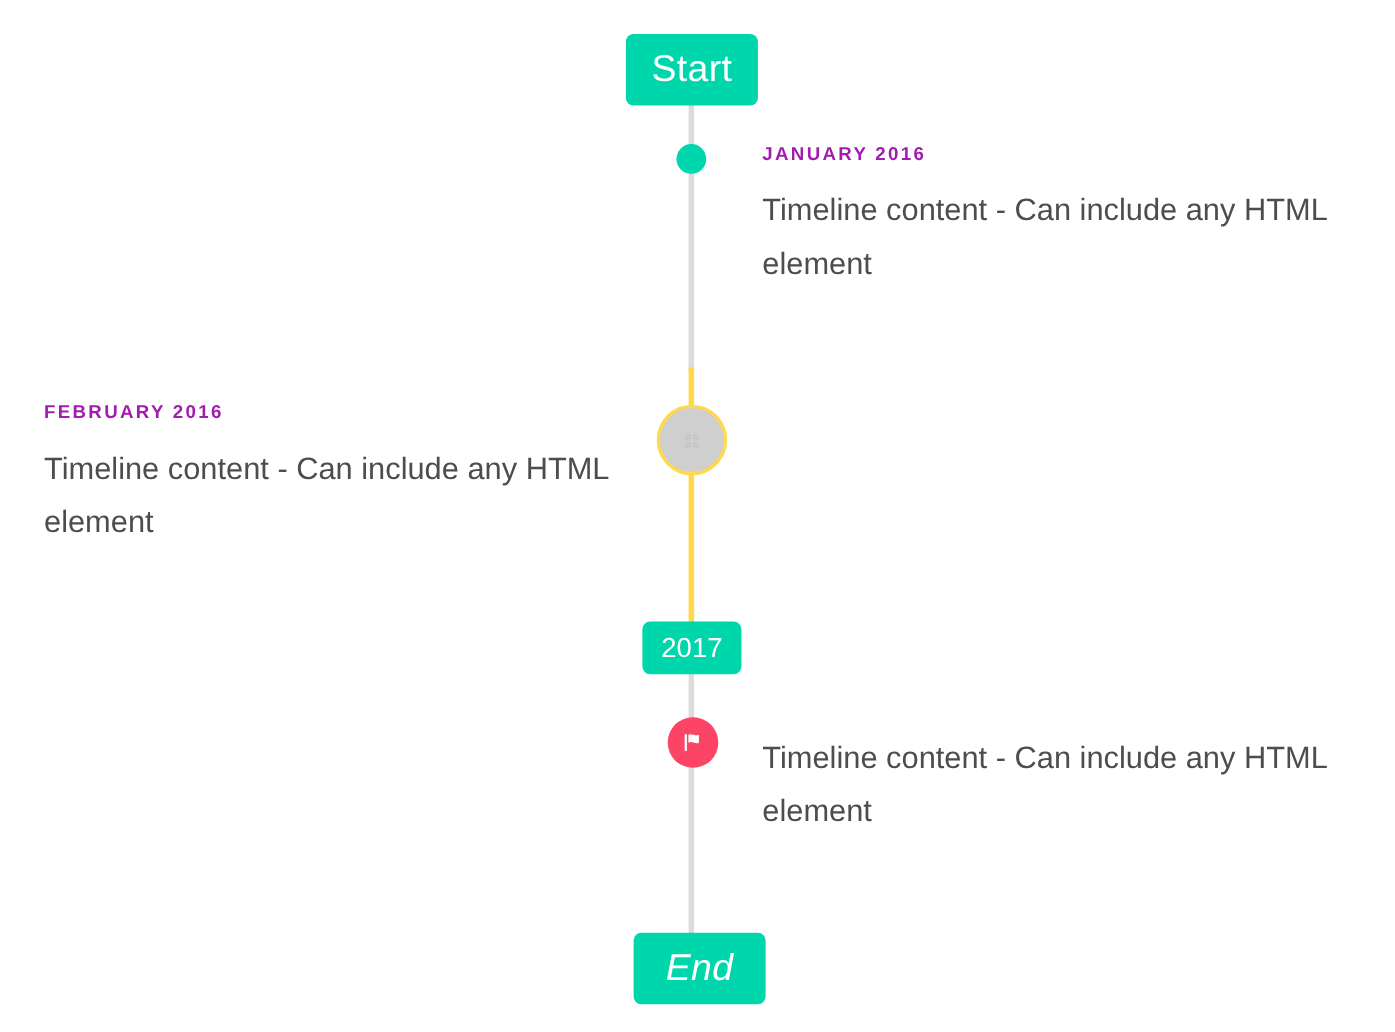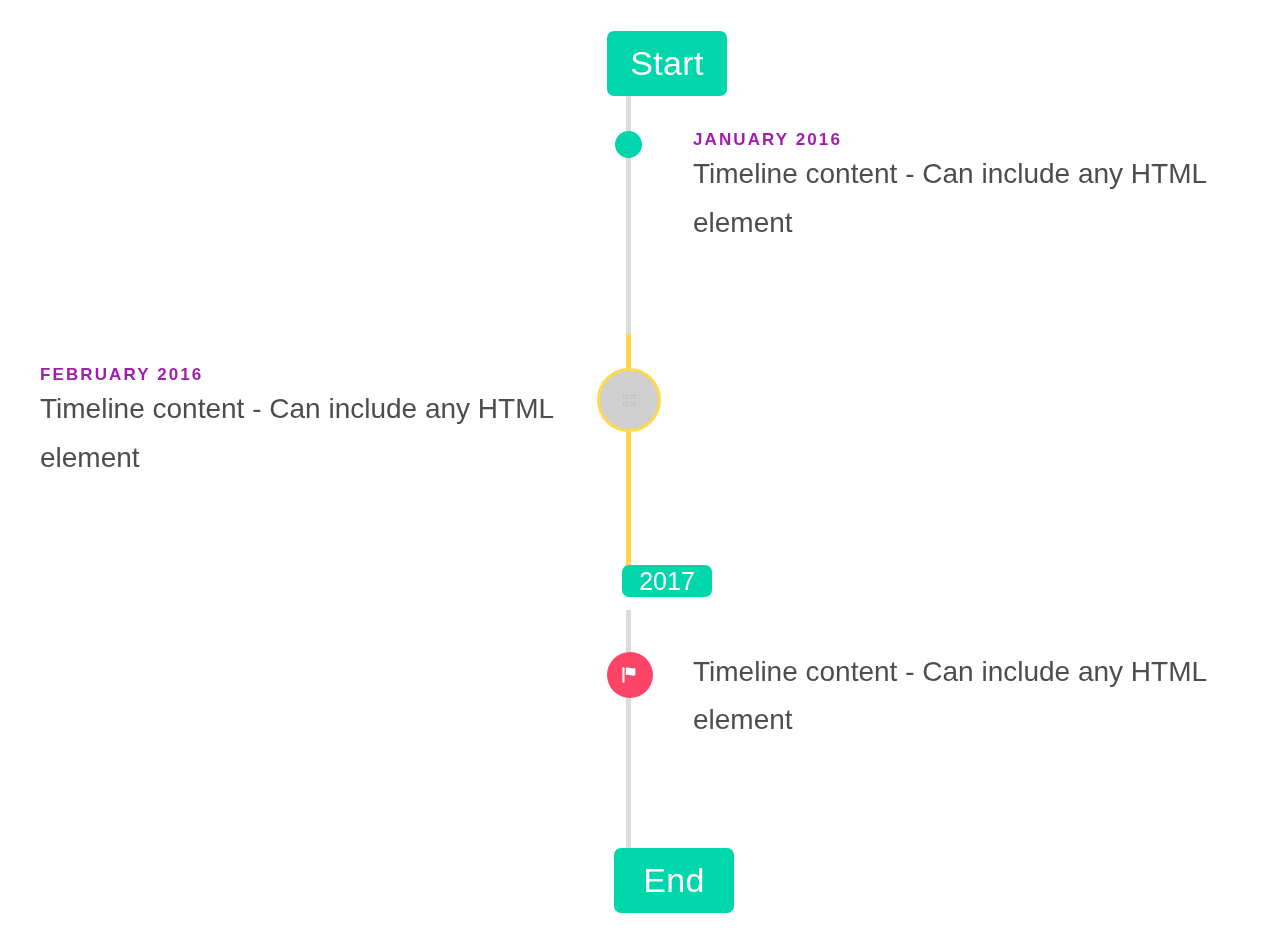--- a/index.html
+++ b/index.html
@@ -38,38 +38,37 @@
   .badge {
     position: absolute;
     display: flex;
     align-items: center;
     justify-content: center;
     background: #00d6ac;
     color: #ffffff;
     border-radius: 7px;
     box-sizing: border-box;
     user-select: none;
-    margin-left: 38px;
   }
   .badge-large {
     width: 120px;
     height: 65px;
     font-size: 34px;
     font-weight: 400;
     letter-spacing: 0.3px;
   }
   .badge-small {
     width: 90px;
-    height: 32px;
+    height: 48px;
     font-size: 25px;
     font-weight: 400;
   }
   .badge-start { left: 569px; top: 31px; }
   .badge-mid   { left: 584px; top: 565px; }
-  .badge-end   { left: 576px; top: 848px; }
+  .badge-end   { left: 576px; top: 848px; font-style: italic; }
 
   
   .entry {
     position: absolute;
   }
   .entry-body {
     position: absolute;
   }
   .entry-right .entry-body { left: 693px; width: 528px; text-align: left; }
   .entry-left  .entry-body { left: 40px;  width: 525px; text-align: left; }
@@ -77,20 +76,21 @@
   .entry-date {
     font-size: 17px;
     font-weight: bold;
     letter-spacing: 2.1px;
     color: #a21caf;
     text-transform: uppercase;
     line-height: 1.2;
     white-space: nowrap;
   }
   .entry-text {
+    margin-top: 17px;
     font-size: 28px;
     font-weight: 400;
     line-height: 1.72;
     color: #4d4d4d;
   }
 
   
   .marker {
     position: absolute;
     border-radius: 50%;

